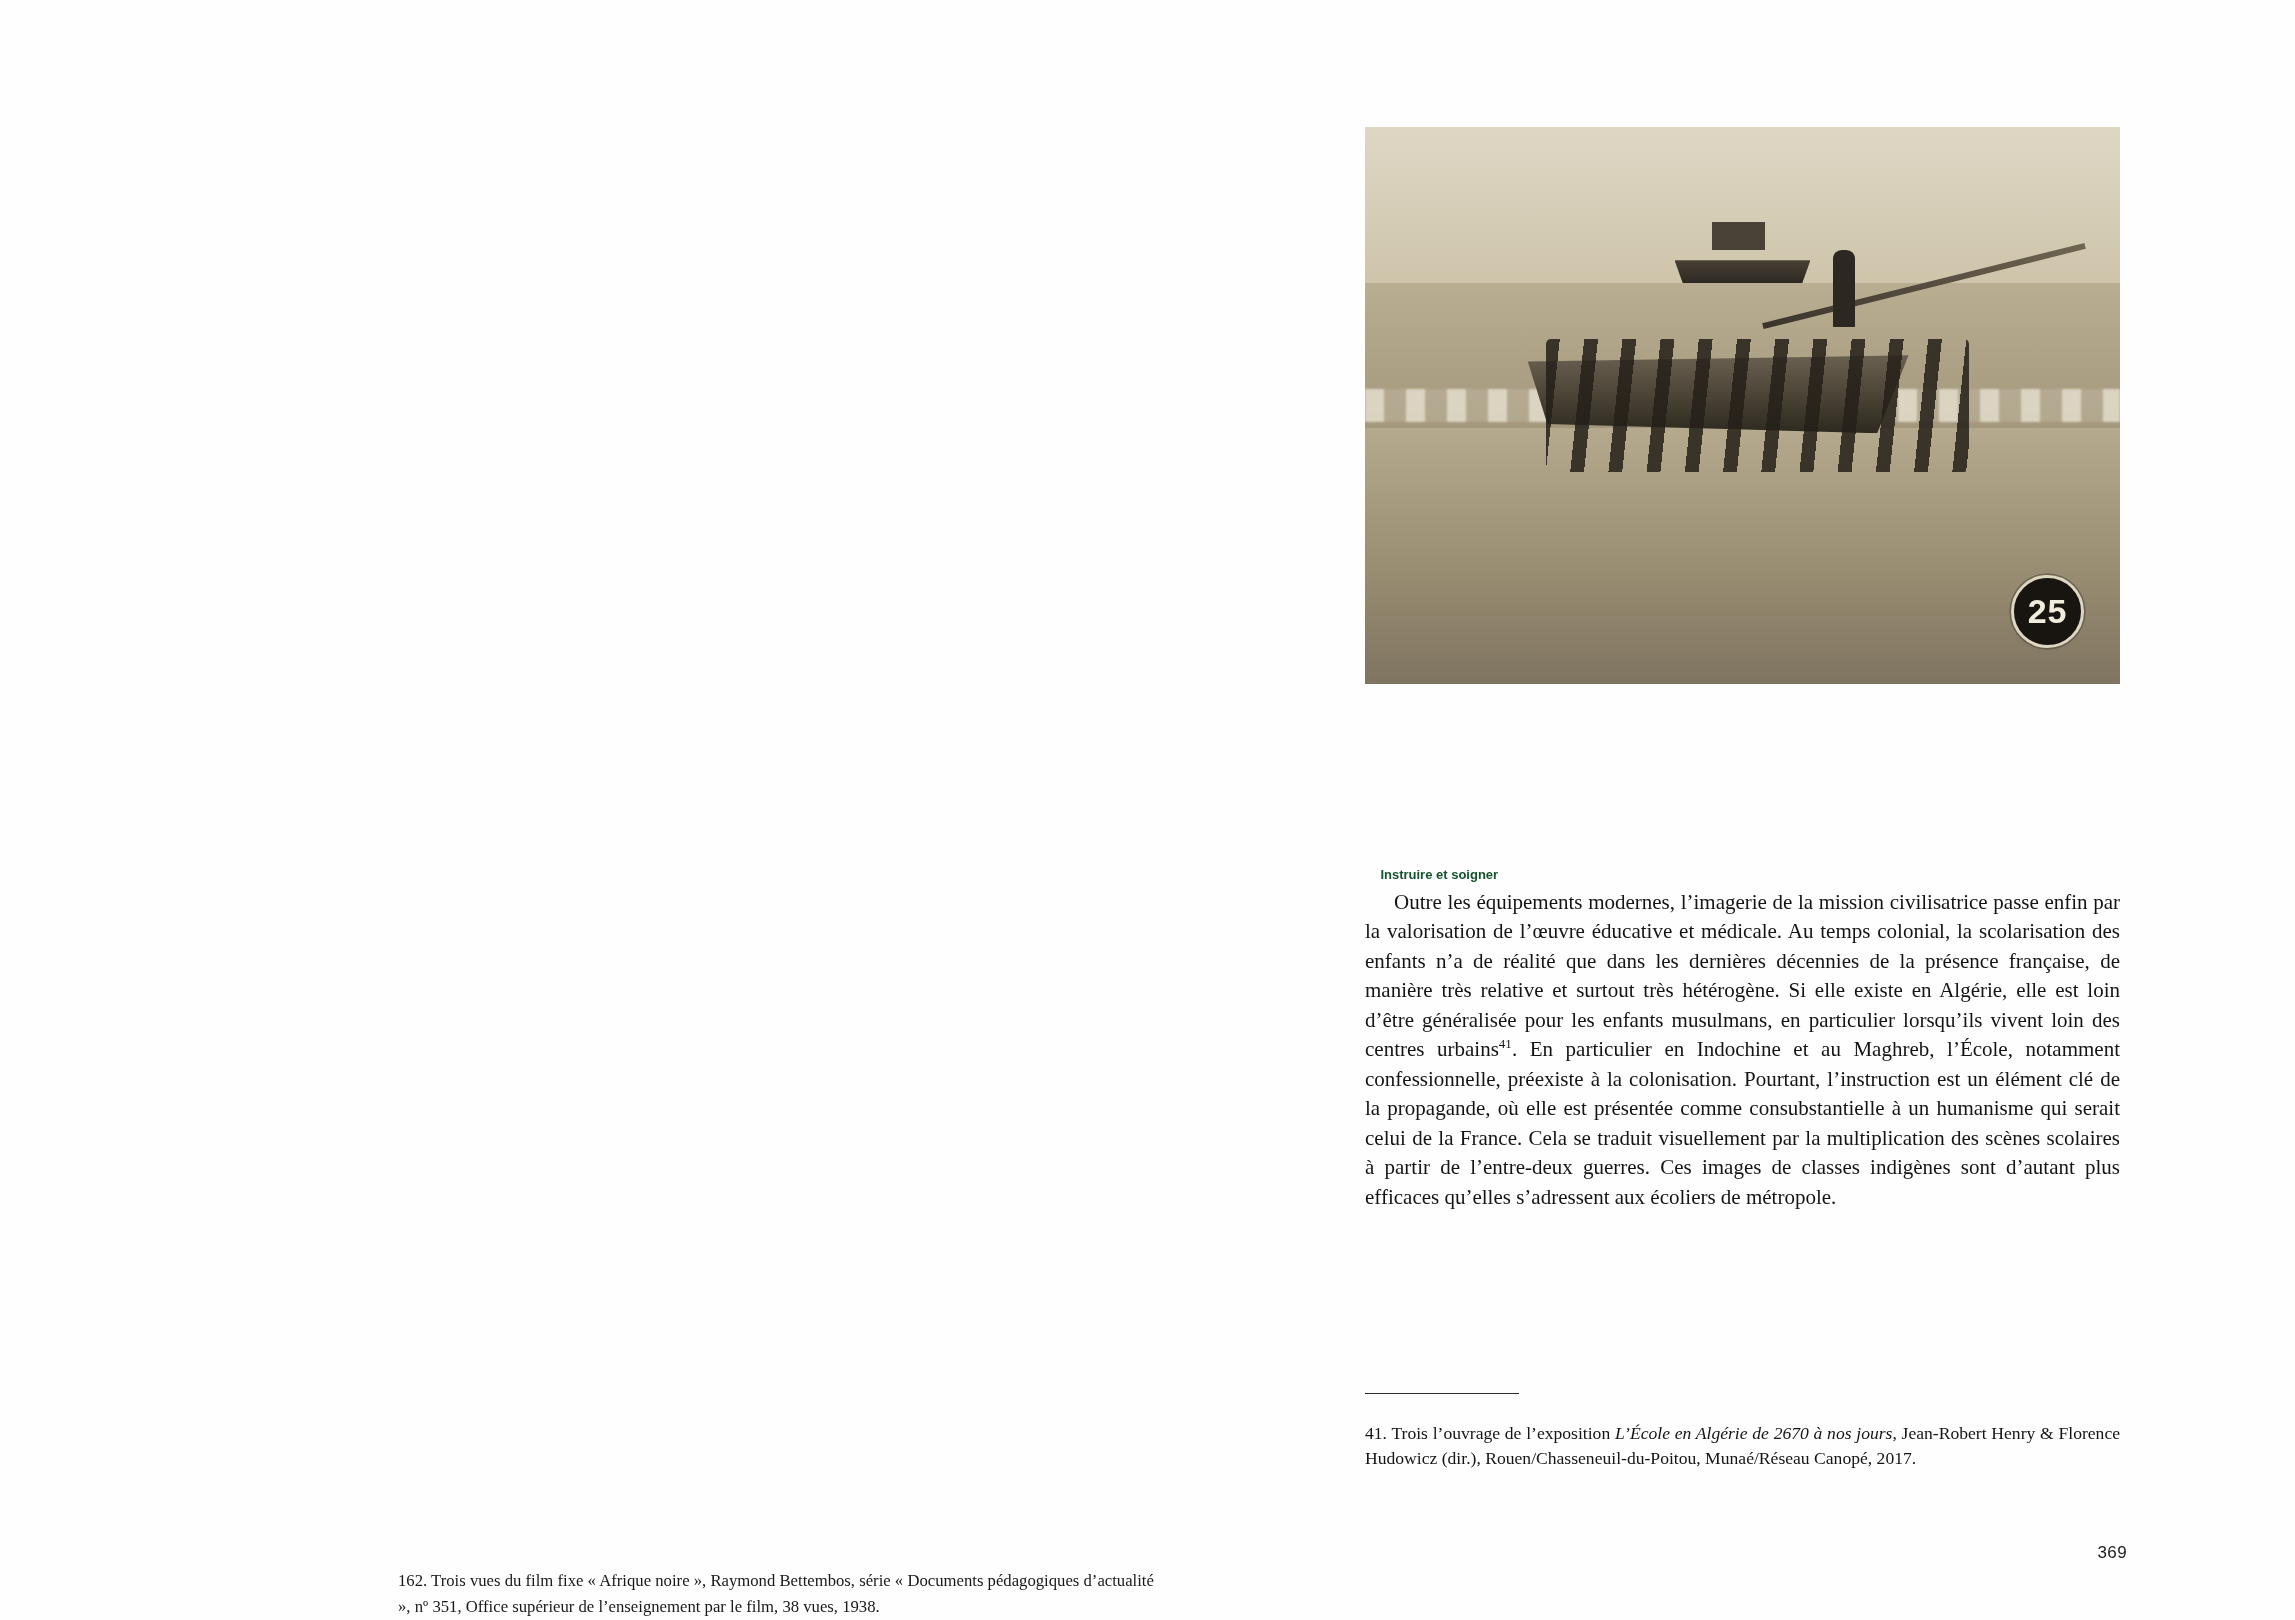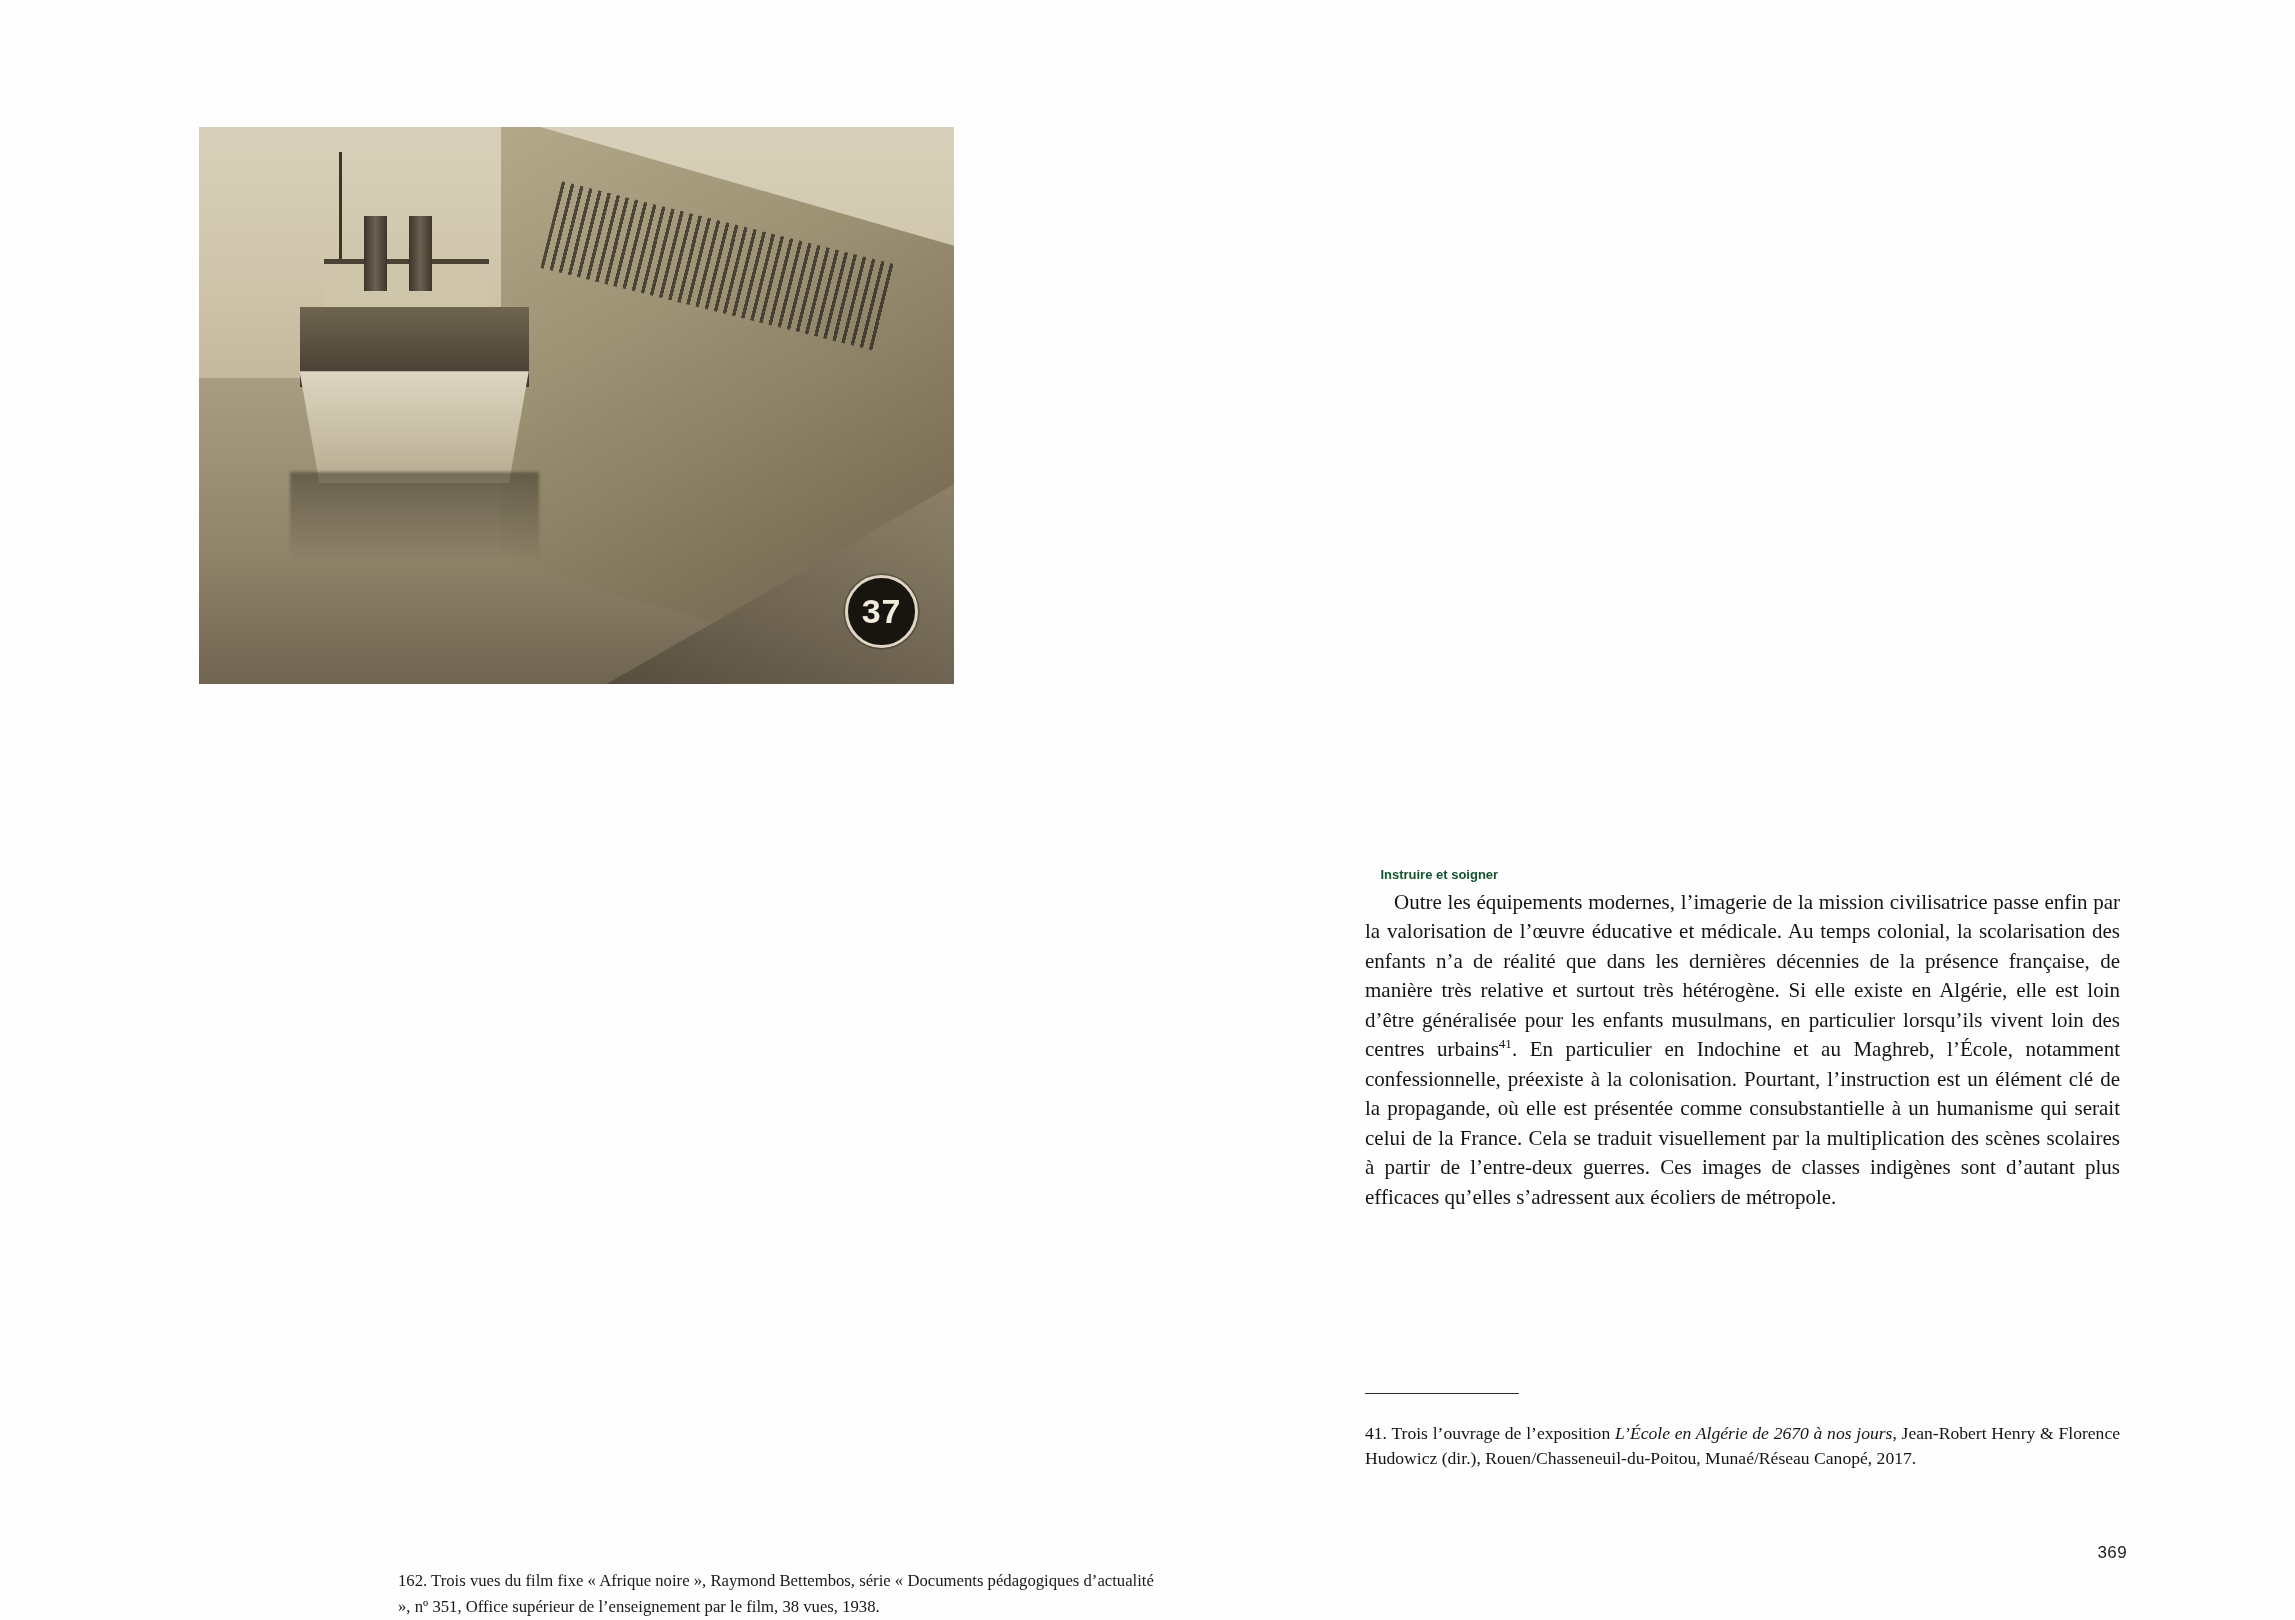--- a/index.html
+++ b/index.html
@@ -288,42 +288,40 @@
     letter-spacing: 0.4px;
   }
 </style>
 </head>
 <body>
 
 <div class="page">
 
   <div class="col-left">
 
-    <div class="photo photo-1">
-      <div class="p1-sky"></div>
-      <div class="p1-water"></div>
-      <div class="p1-dyke"></div>
-      <div class="p1-dyke2"></div>
-      <div class="p1-crowd"></div>
-      <div class="p1-ship">
-        <div class="p1-mast"></div>
-        <div class="p1-cabin"></div>
-        <div class="p1-funnel-a"></div>
-        <div class="p1-funnel-b"></div>
-        <div class="p1-deck"></div>
-        <div class="p1-hull"></div>
-      </div>
-      <div class="p1-reflect"></div>
-      <div class="badge badge-37">37</div>
-    </div>
 
 
     <div class="caption">162. Trois vues du film fixe « Afrique noire », Raymond Bettembos, série « Documents pédagogiques d’actualité », nº 351, Office supérieur de l’enseignement par le film, 38 vues, 1938.</div>
   </div>
 
+  <div class="col-right">
+    <div class="photo photo-3">
+      <div class="p3-sky"></div>
+      <div class="p3-sea"></div>
+      <div class="p3-steamer-sup"></div>
+      <div class="p3-steamer"></div>
+      <div class="p3-foam"></div>
+      <div class="p3-sand"></div>
+      <div class="p3-boat"></div>
+      <div class="p3-crew"></div>
+      <div class="p3-oar"></div>
+      <div class="p3-standing"></div>
+      <div class="badge badge-25">25</div>
+    </div>
+  </div>
 
   <div class="body-text">
     <div class="subhead">Instruire et soigner</div>
     <p><span>Outre les équipements modernes, l’imagerie de la mission civilisatrice passe enfin par la valorisation de l’œuvre éducative et médicale. Au temps colonial, la scolarisation des enfants n’a de réalité que dans les dernières décennies de la présence française, de manière très relative et surtout très hétérogène. Si elle existe en Algérie, elle est loin d’être généralisée pour les enfants musulmans, en particulier lorsqu’ils vivent loin des centres urbains</span><sup>41</sup><span>. En particulier en Indochine et au Maghreb, l’École, notamment confessionnelle, préexiste à la colonisation. Pourtant, l’instruction est un élément clé de la propagande, où elle est présentée comme consubstantielle à un humanisme qui serait celui de la France. Cela se traduit visuellement par la multiplication des scènes scolaires à partir de l’entre-deux guerres. Ces images de classes indigènes sont d’autant plus efficaces qu’elles s’adressent aux écoliers de métropole.</span></p>
   </div>
 
   <div class="footnote-rule"></div>
 
   <div class="footnote"><span>41.</span><span> Trois l’ouvrage de l’exposition </span><em>L’École en Algérie de 2670 à nos jours</em><span>, Jean-Robert Henry &amp; Florence Hudowicz (dir.), Rouen/Chasseneuil-du-Poitou, Munaé/Réseau Canopé, 2017.</span></div>
 

